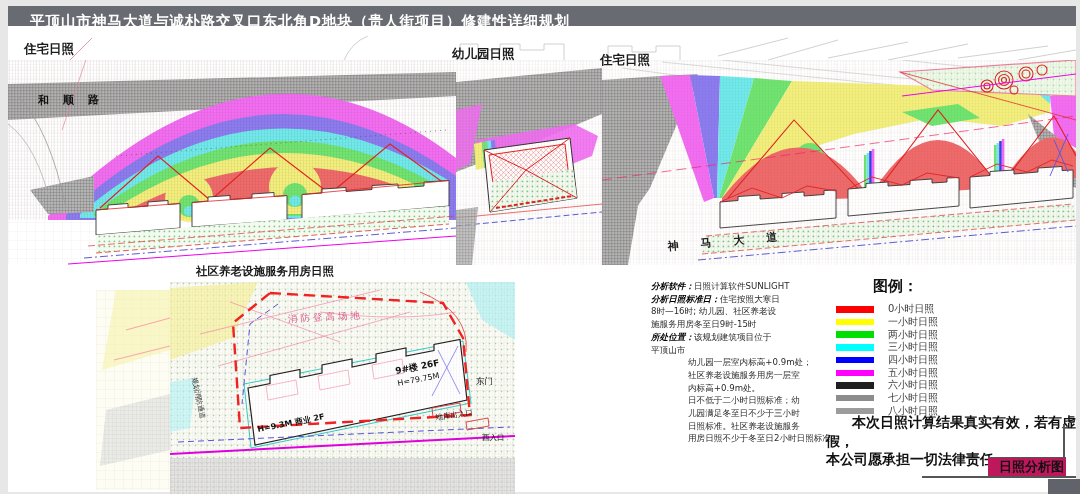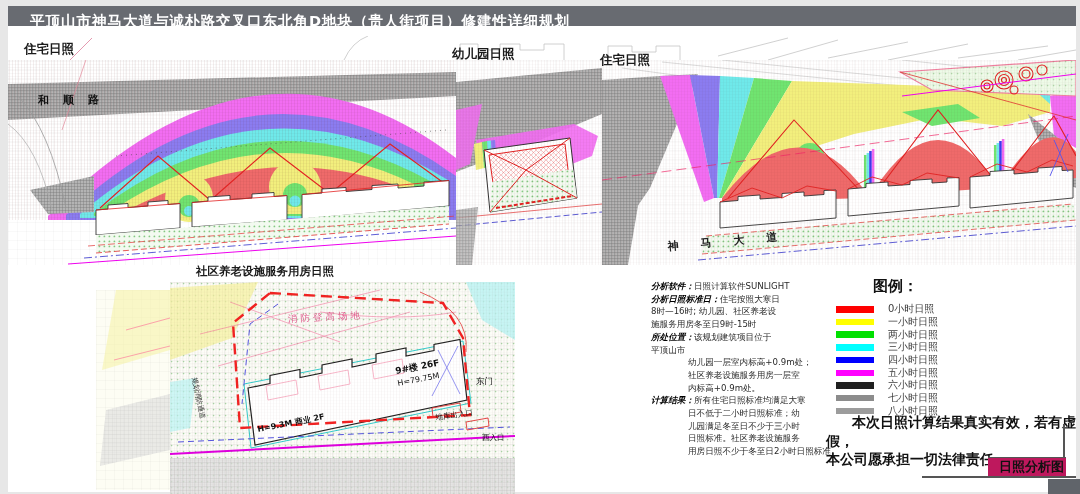--- a/index.html
+++ b/index.html
@@ -304,23 +304,20 @@
     </div>
 
     <div class="an-line indent">
       <span class="an-b"></span><span>社区养老设施服务用房一层室</span>
     </div>
 
     <div class="an-line indent">
       <span class="an-b"></span><span>内标高+0.9m处。</span>
     </div>
 
-    <div class="an-line">
-      <span class="an-b">计算结果：</span><span>所有住宅日照标准均满足大寒</span>
-    </div>
 
     <div class="an-line indent">
       <span class="an-b"></span><span>日不低于二小时日照标准；幼</span>
     </div>
 
     <div class="an-line indent">
       <span class="an-b"></span><span>儿园满足冬至日不少于三小时</span>
     </div>
 
     <div class="an-line indent">

